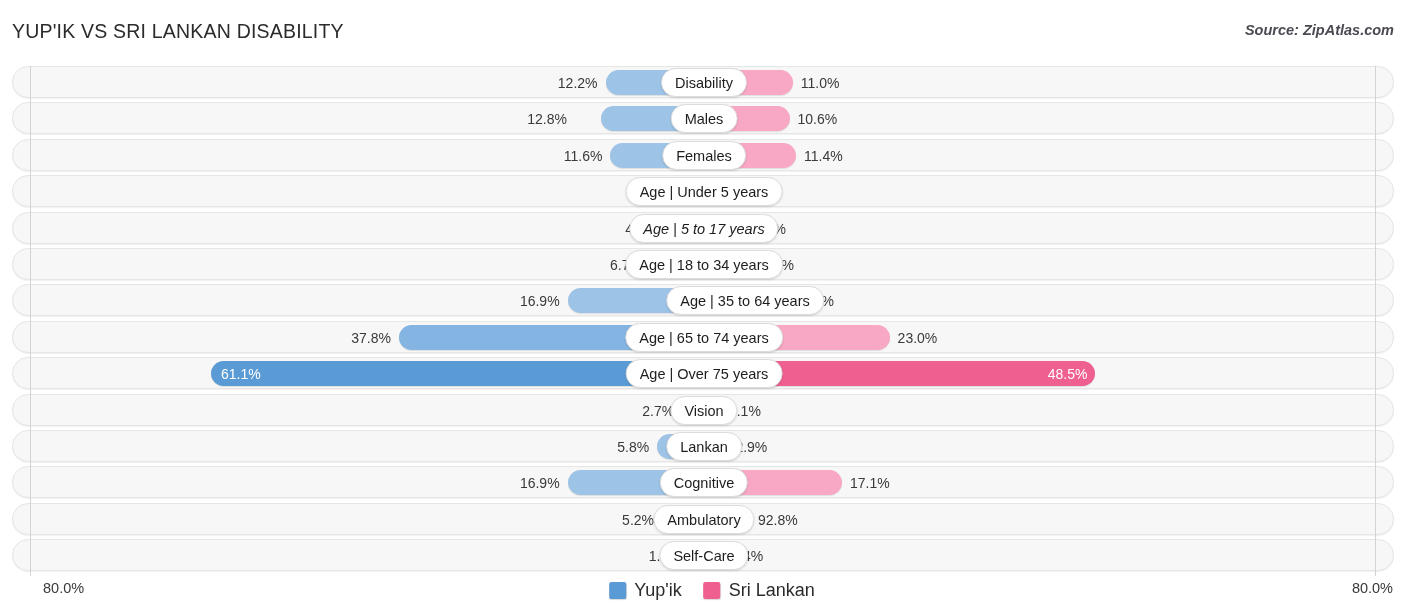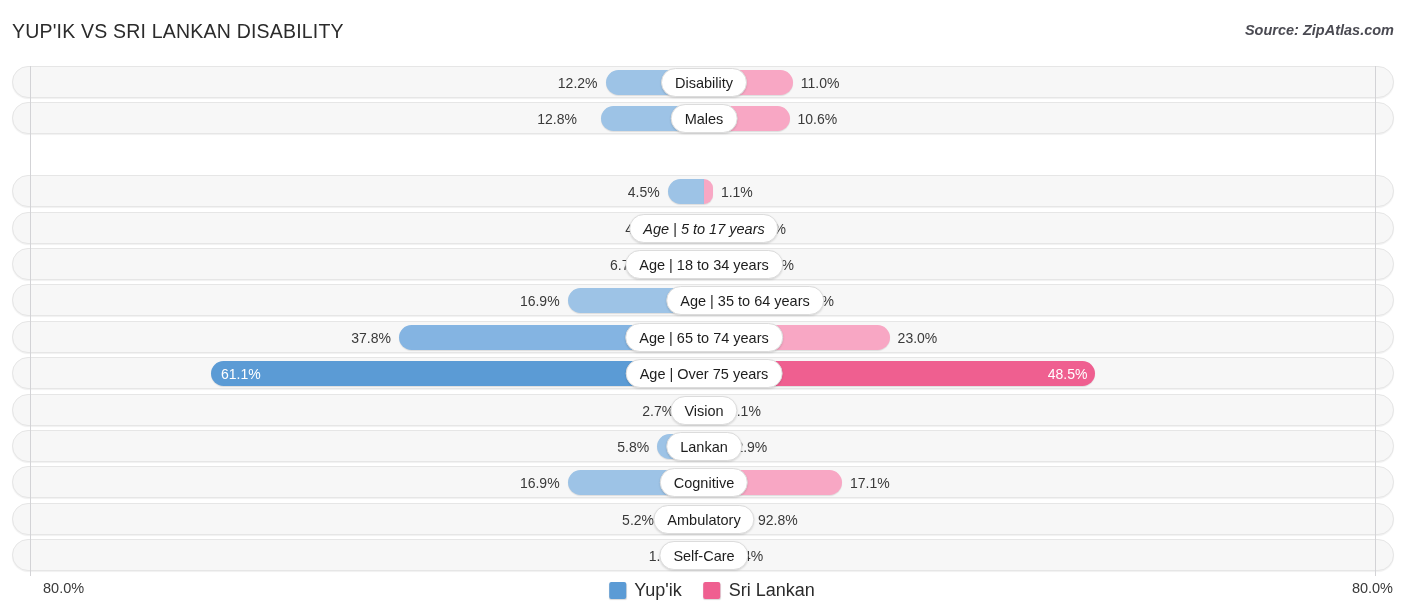--- a/index.html
+++ b/index.html
@@ -106,31 +106,41 @@
           <div class="bar right" style="width: 88.77px; left: 691px; background: rgb(248, 167, 196);"></div>
           <div class="val left" style="left: 514.546px; width: 70px;">12.2%</div>
           <div class="val right" style="left: 787.77px; width: 70px;">11.0%</div>
           <div class="pill" style="left: 691px;">Disability</div>
         </div>
       </div>
       <div class="row" style="top: 36px;">
         <div class="row-inner">
           <div class="bar left" style="width: 103.296px; left: 587.704px; background: rgb(157, 195, 230);"></div>
           <div class="bar right" style="width: 85.542px; left: 691px; background: rgb(248, 167, 196);"></div>
-          <div class="val left" style="left: 494px; width: 70px; text-align: right;">12.8%</div>
+          <div class="val left" style="left: 484px; width: 70px; text-align: right;">12.8%</div>
           <div class="val right" style="left: 784.542px; width: 70px;">10.6%</div>
           <div class="pill" style="left: 691px;">Males</div>
+        </div>
+      </div>
+      <div class="row" style="top: 73px;">
+        <div class="row-inner">
+          <div class="bar left" style="width: 93.612px; left: 597.388px; background: rgb(157, 195, 230);"></div>
+          <div class="bar right" style="width: 91.998px; left: 691px; background: rgb(248, 167, 196);"></div>
+          <div class="val left" style="left: 519.388px; width: 70px;">11.6%</div>
+          <div class="val right" style="left: 790.998px; width: 70px;">11.4%</div>
+          <div class="pill" style="left: 691px;">Females</div>
         </div>
       </div>
       <div class="row" style="top: 109px;">
         <div class="row-inner">
           <div class="bar left" style="width: 36.315px; left: 654.685px; background: rgb(157, 195, 230);"></div>
           <div class="bar right" style="width: 8.877px; left: 691px; background: rgb(248, 167, 196);"></div>
           <div class="val left" style="left: 576.685px; width: 70px;">4.5%</div>
           <div class="val right" style="left: 707.877px; width: 70px;">1.1%</div>
+          <div class="pill" style="left: 691px;">Age | Under 5 years</div>
         </div>
       </div>
       <div class="row" style="top: 146px;">
         <div class="row-inner">
           <div class="bar left" style="width: 38.736px; left: 652.264px; background: rgb(157, 195, 230);"></div>
           <div class="bar right" style="width: 41.964px; left: 691px; background: rgb(248, 167, 196);"></div>
           <div class="val left" style="left: 574.264px; width: 70px;">4.8%</div>
           <div class="val right" style="left: 740.964px; width: 70px;">5.2%</div>
           <div class="pill" style="left: 691px; font-style: italic;">Age | 5 to 17 years</div>
         </div>

